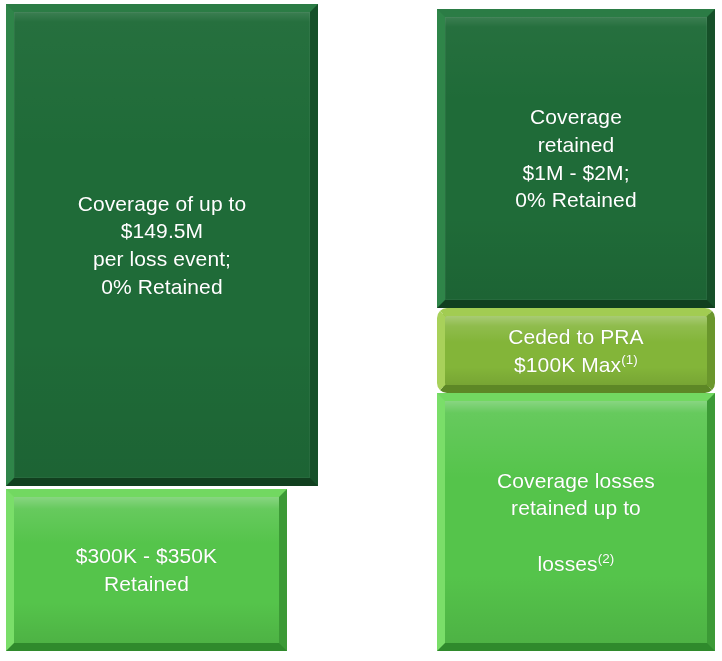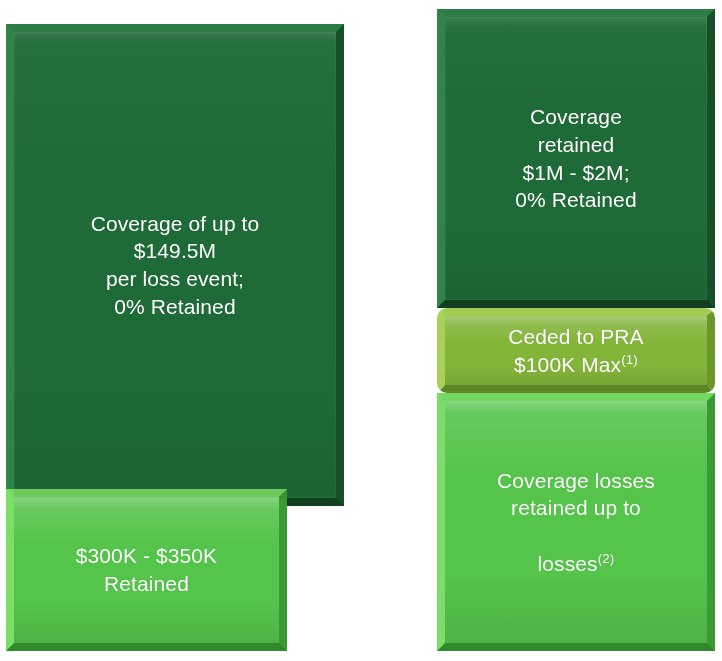--- a/index.html
+++ b/index.html
@@ -91,21 +91,21 @@
     background:
       linear-gradient(to bottom,
         rgba(255,255,255,0.30) 0px,
         rgba(255,255,255,0.10) 10px,
         rgba(255,255,255,0.00) 38%,
         rgba(0,0,0,0.00) 74%,
         rgba(0,0,0,0.09) 100%);
   }
 
   
-  #left-coverage-block  { left: 6px;  top: 24px;   width: 338px; height: 482px; }
+  #left-coverage-block  { left: 6px;  top: 4px;   width: 312px; height: 482px; }
   #left-retained-block  { left: 6px;  top: 489px; width: 281px; height: 162px; }
 
   
   #right-coverage-block { left: 437px; top: 9px;   width: 278px; height: 299px; }
   #right-ceded-block    { left: 437px; top: 308px; width: 278px; height: 85px; border-radius: 10px;  }
   #right-aggregate-block{ left: 437px; top: 393px; width: 278px; height: 258px; }
 
   sup {
     font-size: 0.64em;
     vertical-align: super;

